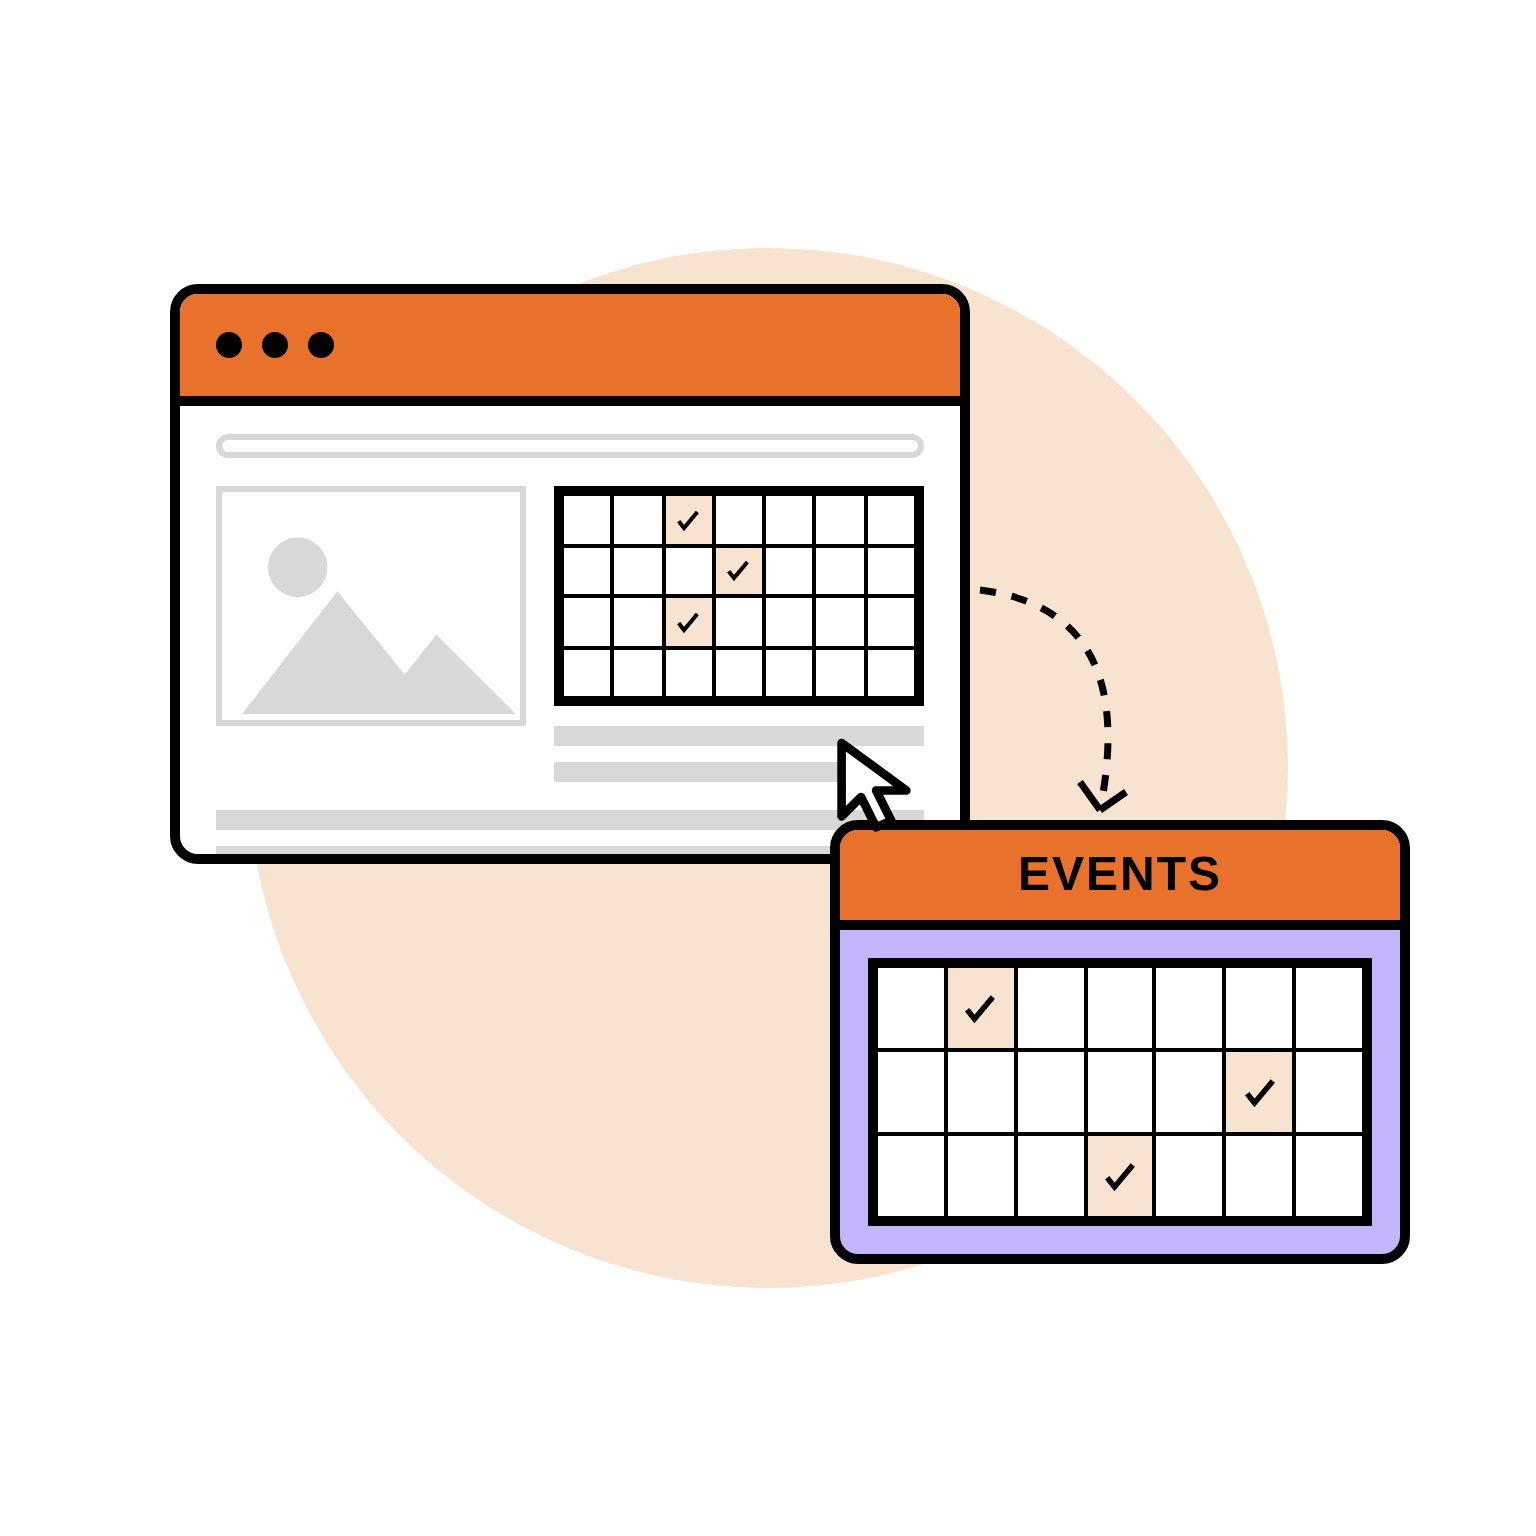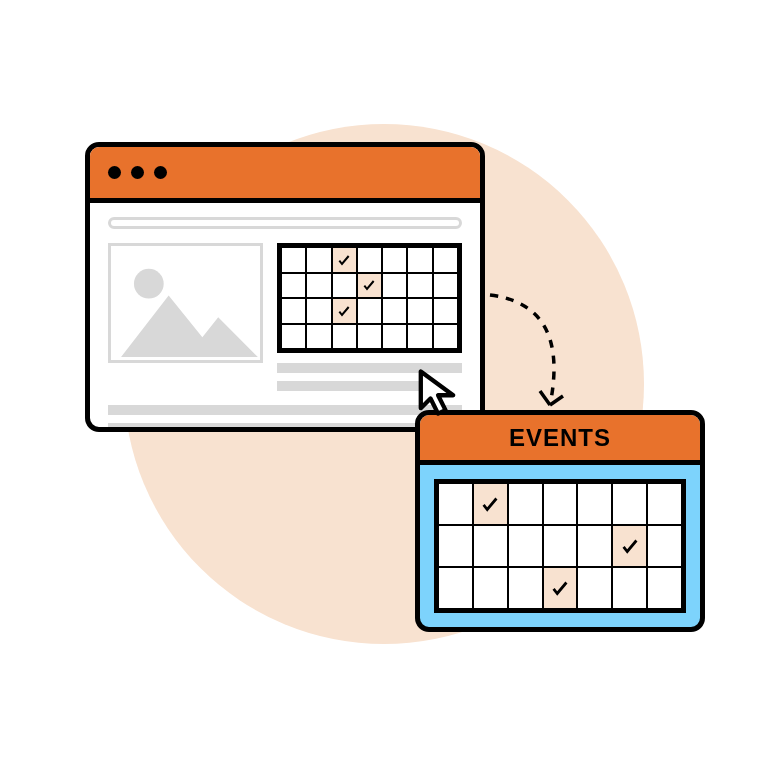--- a/index.html
+++ b/index.html
@@ -112,21 +112,21 @@
     position: absolute;
     left: 470px;
     top: 275px;
     z-index: 5;
   }
   .events-cal {
     position: absolute;
     left: 415px;
     top: 410px;
     width: 290px;
-    background: #7dd3fc;
+    background: #c4b5fd;
     border: 5px solid #000;
     border-radius: 14px;
     overflow: hidden;
     z-index: 8;
   }
   .events-header {
     height: 50px;
     background: #e8722c;
     border-bottom: 5px solid #000;
     display: flex;

